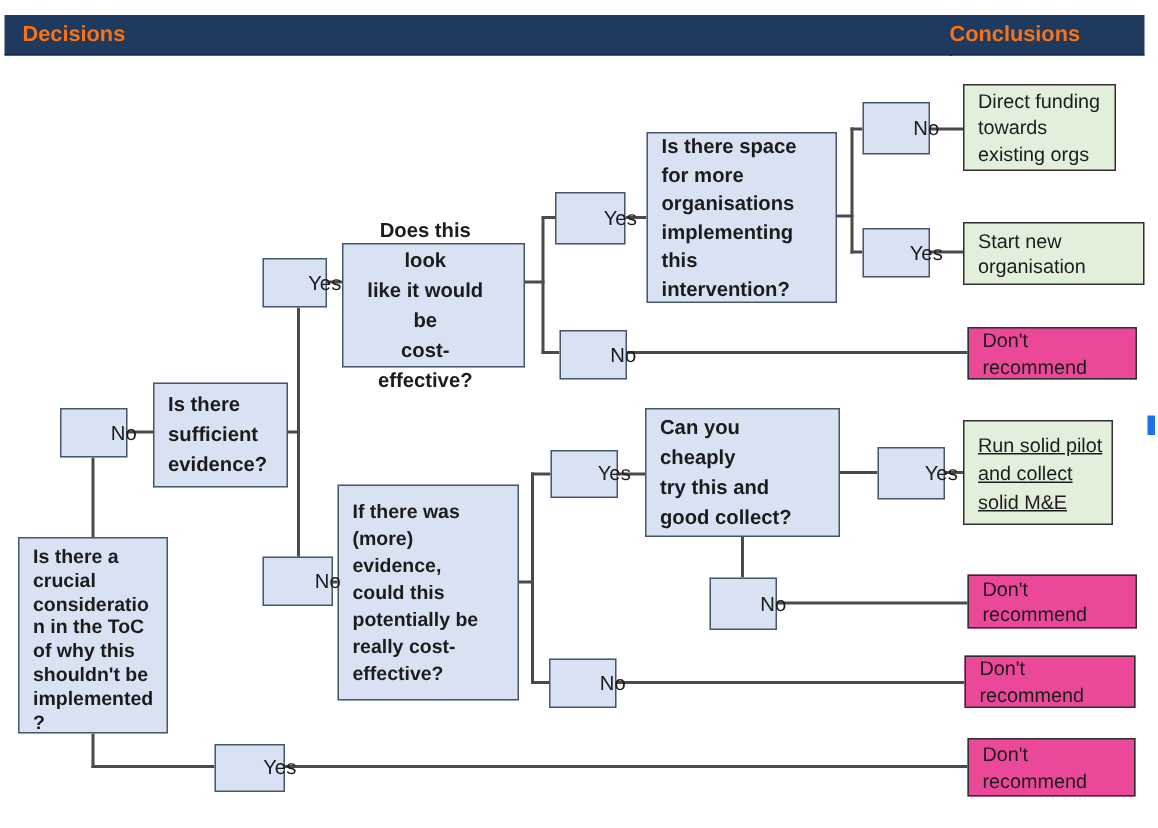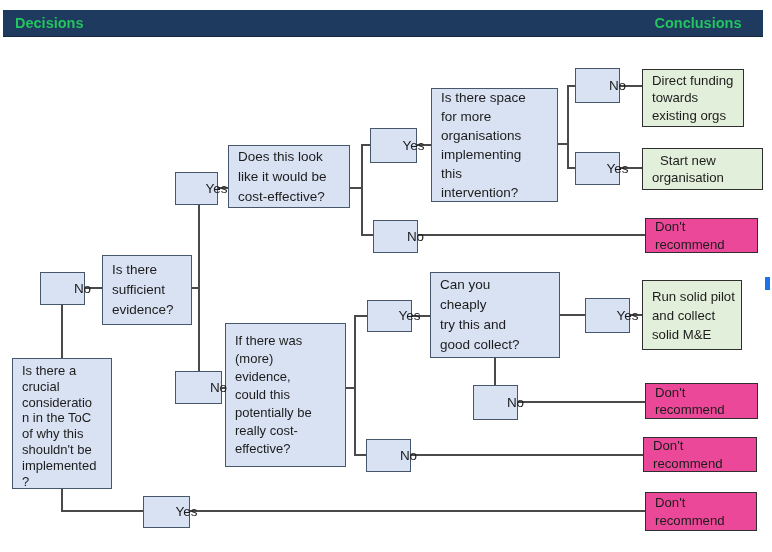--- a/index.html
+++ b/index.html
@@ -1,34 +1,34 @@
 <!DOCTYPE html>
 <html><head>
 <meta charset="utf-8">
 <style>
   html,body{margin:0;padding:0;background:#ffffff;}
   #canvas{
     position:relative;width:772px;height:552px;background:#ffffff;overflow:hidden;
     font-family:"Liberation Sans","DejaVu Sans",sans-serif;color:#1c1c1c;
   }
   .hdr{
-    position:absolute;background:#1e3a5f;color:#22c55e;font-weight:bold;
+    position:absolute;background:#1e3a5f;color:#f97316;font-weight:bold;
     font-size:14.5px;display:flex;align-items:center;border-bottom:1px solid #14293f;
   }
   .hdr.left{padding-left:12px;}
-  .hdr.right{justify-content:center;}
+  .hdr.right{justify-content:flex-start;}
   .node{
     position:absolute;box-sizing:border-box;display:flex;align-items:center;
     font-size:13.5px;line-height:20px;
   }
   .txt{white-space:pre-line;}
   .dec{
     background:#d9e2f3;border:1.5px solid #46566b;
   }
-  .dec.big{justify-content:flex-start;padding:4px 20px 4px 9px;text-align:left;}
+  .dec.big{justify-content:flex-start;padding:4px 20px 4px 9px;text-align:left;font-weight:bold;}
   .dec.small{justify-content:center;text-align:center;padding-left:40px;}
   .con{
     border:1.6px solid #2f2f2f;justify-content:flex-start;
     padding:3px 4px 3px 9px;text-align:left;font-size:13.2px;line-height:17.5px;
   }
   .con.good{background:#e2efda;}
   .con.bad{background:#ec4899;}
   .bx-crucial{font-size:13px;line-height:15.8px;align-items:flex-start;padding-top:5px;}
   .bx-space{line-height:19px;}
   .bx-ifwas{font-size:13px;line-height:18px;}
@@ -90,21 +90,21 @@
 of why this
 shouldn't be
 implemented
 ?</span>
   </div>
   <div class="node dec big" style="left:102px;top:255px;width:90px;height:70px;">
     <span class="txt">Is there
 sufficient
 evidence?</span>
   </div>
-  <div class="node dec big" style="left:228px;top:145px;width:122px;height:63px;">
+  <div class="node dec big" style="left:228px;top:162px;width:122px;height:83px;text-align:center;">
     <span class="txt">Does this look
 like it would be
 cost-effective?</span>
   </div>
   <div class="node dec big bx-space" style="left:431px;top:88px;width:127px;height:114px;">
     <span class="txt">Is there space
 for more
 organisations
 implementing
 this
@@ -155,30 +155,30 @@
   <div class="node dec small" style="left:473px;top:385px;width:45px;height:35px;">
     <span class="txt">No</span>
   </div>
   <div class="node dec small" style="left:366px;top:439px;width:45px;height:33px;">
     <span class="txt">No</span>
   </div>
   <div class="node dec small" style="left:143px;top:496px;width:47px;height:32px;">
     <span class="txt">Yes</span>
   </div>
 
-  <div class="node con good" style="left:642px;top:69px;width:102px;height:58px;">
+  <div class="node con good" style="left:642px;top:56px;width:102px;height:58px;">
     <span class="txt">Direct funding
 towards
 existing orgs</span>
   </div>
-  <div class="node con good" style="left:642px;top:148px;width:121px;height:42px;text-align:center;">
+  <div class="node con good" style="left:642px;top:148px;width:121px;height:42px;">
     <span class="txt">Start new
 organisation</span>
   </div>
-  <div class="node con good bx-run" style="left:642px;top:280px;width:100px;height:70px;">
+  <div class="node con good bx-run" style="left:642px;top:280px;width:100px;height:70px;text-decoration:underline;">
     <span class="txt">Run solid pilot
 and collect
 solid M&amp;E</span>
   </div>
   <div class="node con bad" style="left:645px;top:218px;width:113px;height:35px;">
     <span class="txt">Don't
 recommend</span>
   </div>
   <div class="node con bad" style="left:645px;top:383px;width:113px;height:36px;">
     <span class="txt">Don't

